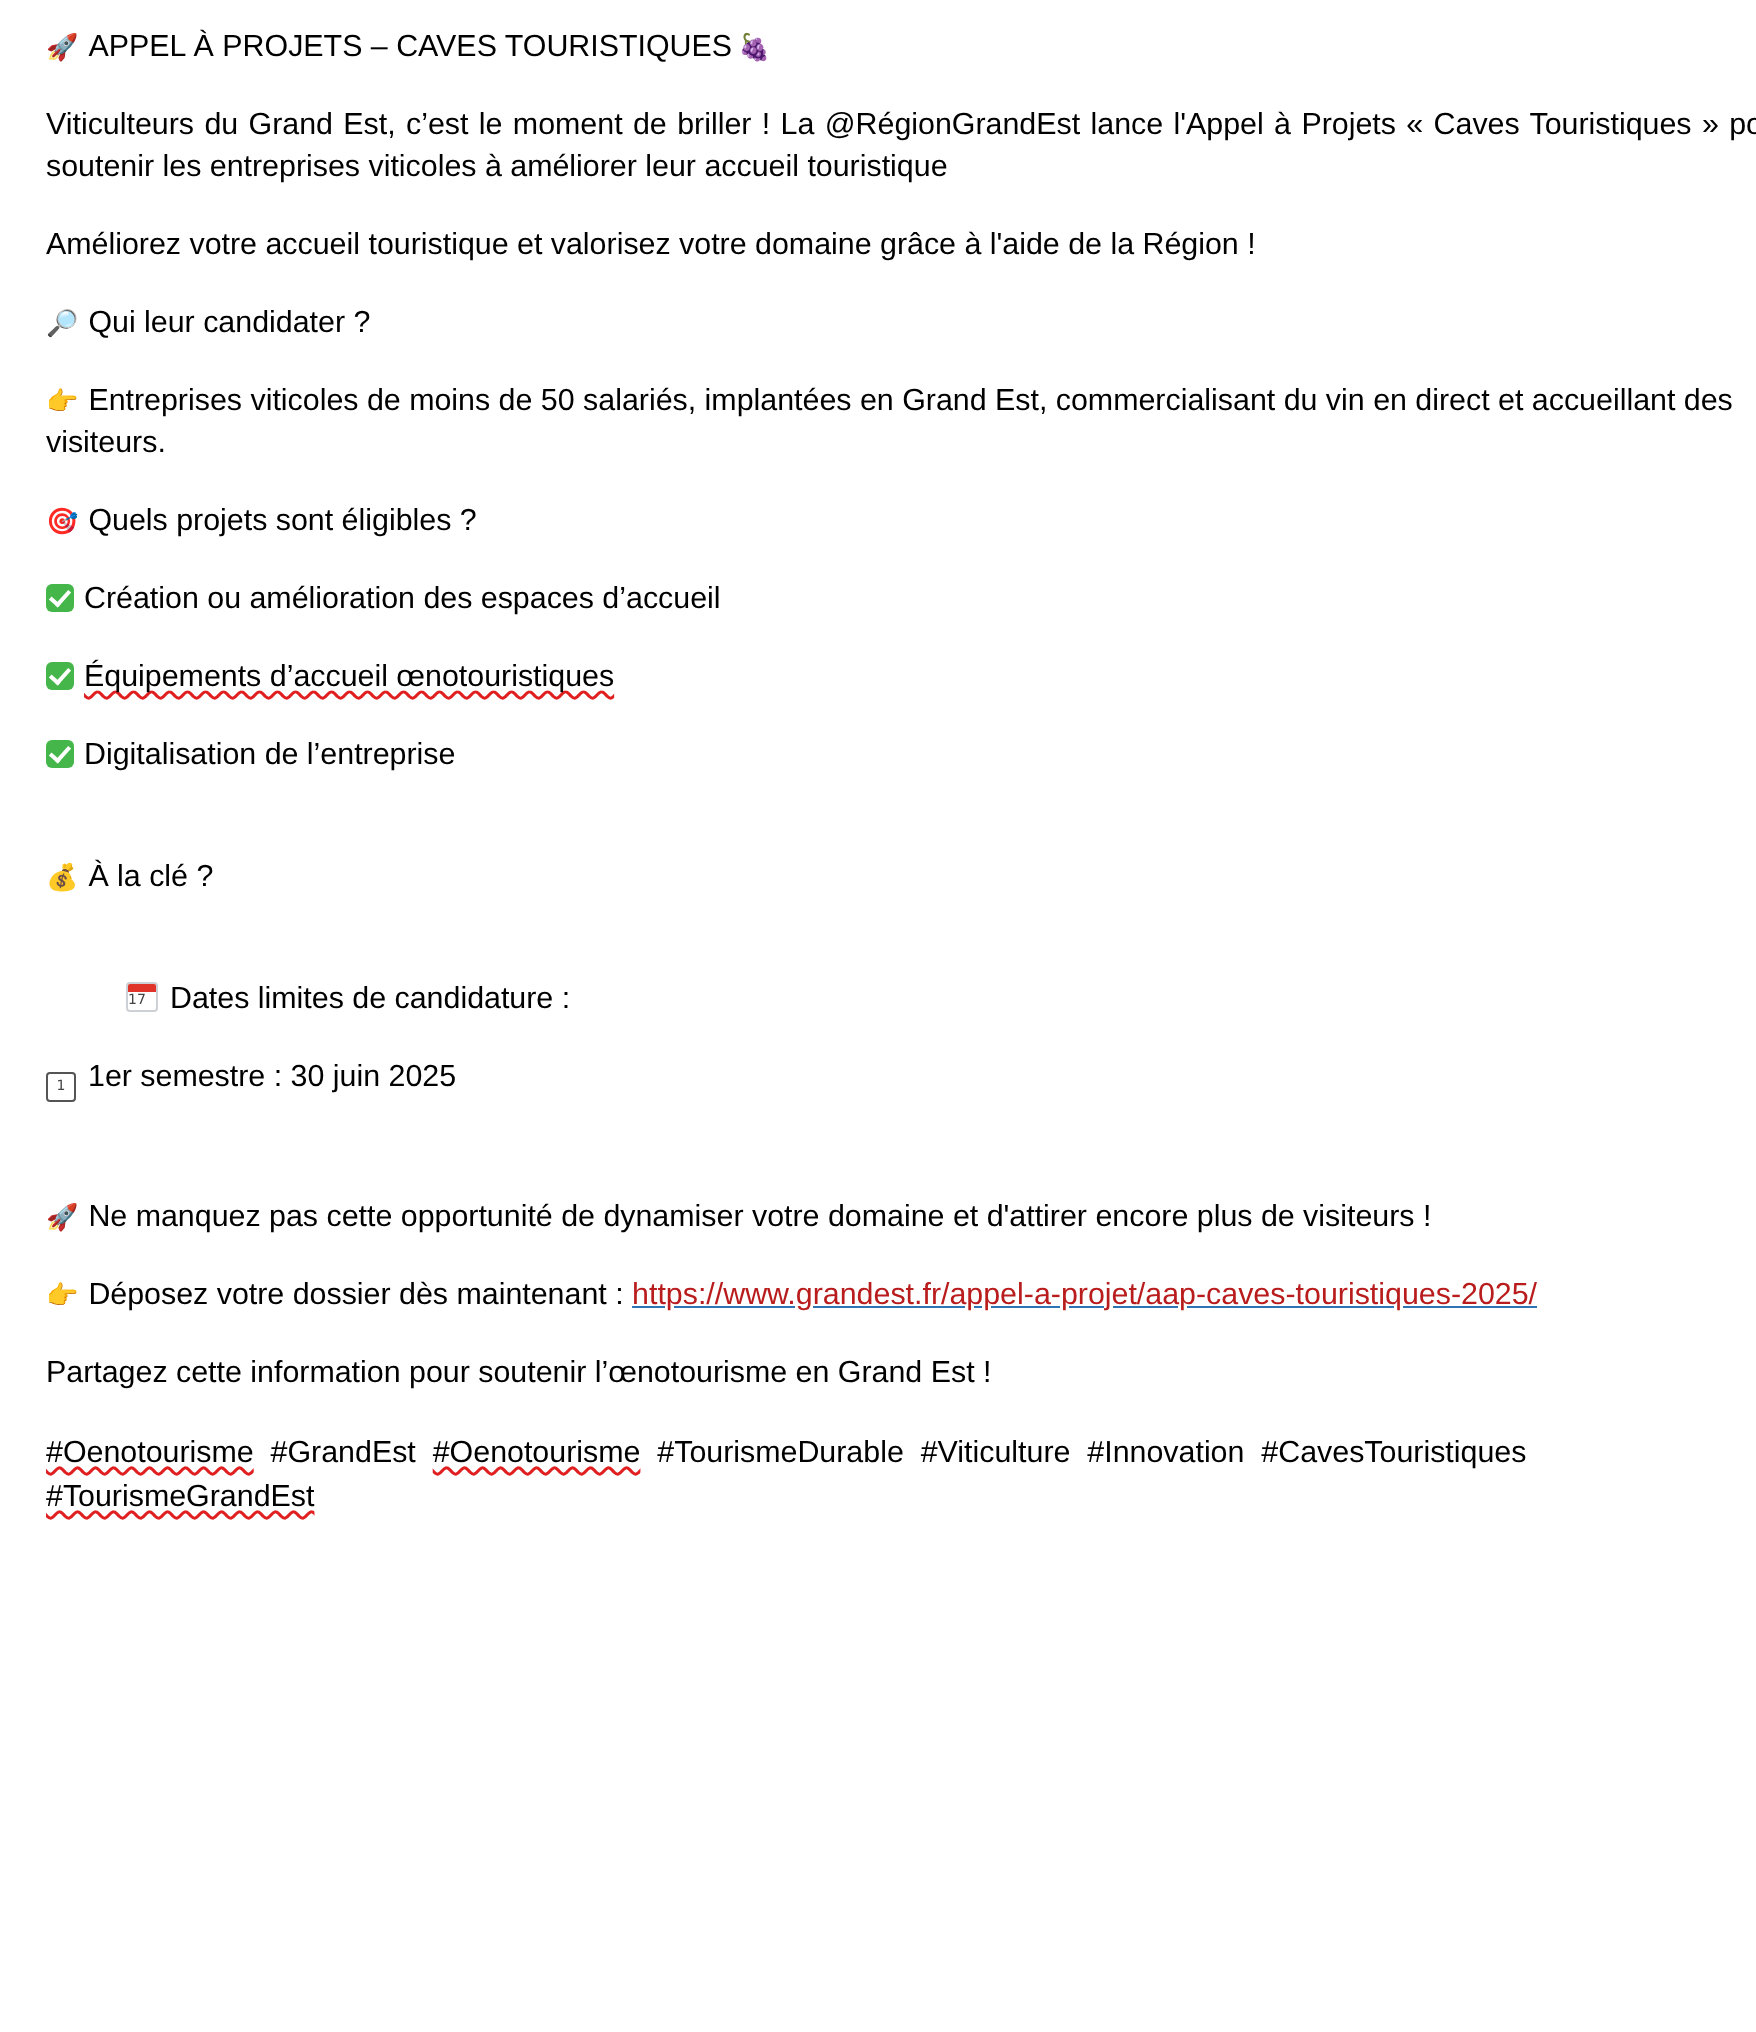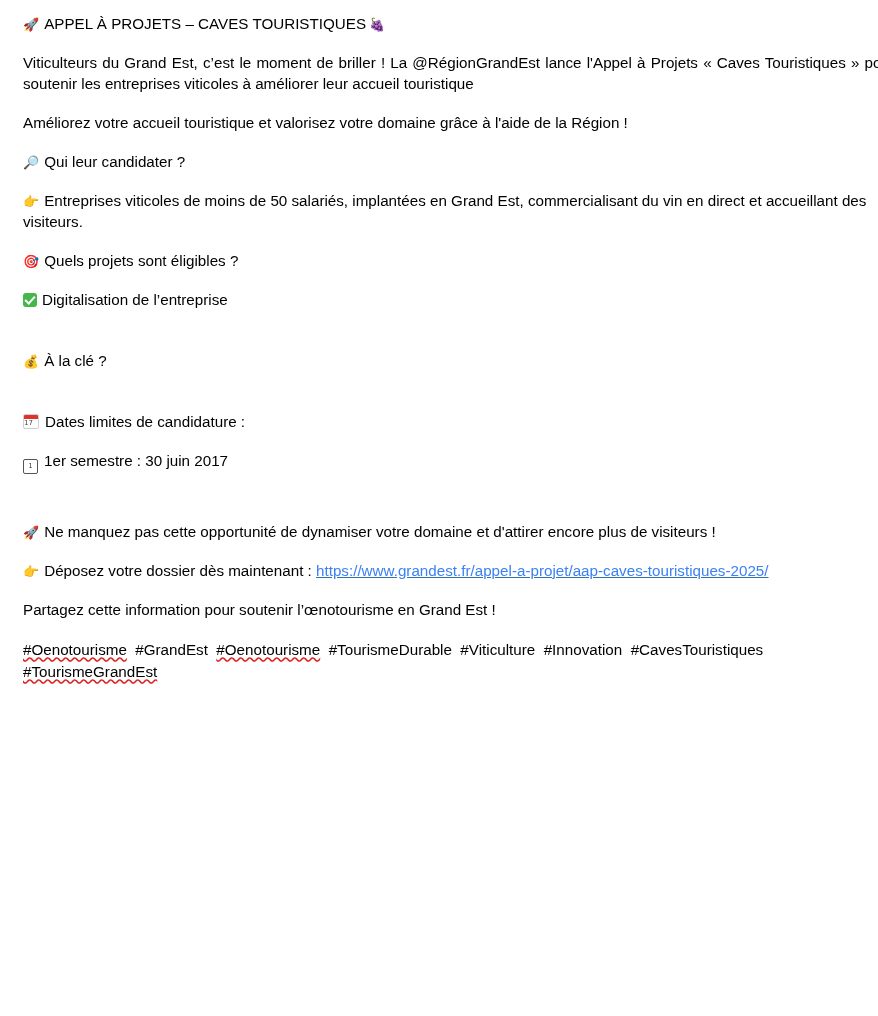--- a/index.html
+++ b/index.html
@@ -66,21 +66,21 @@
   .spacer-sm { height: 22px; }
   .spacer-md { height: 30px; }
   .squiggle {
     text-decoration: underline;
     text-decoration-color: #e02020;
     text-decoration-style: wavy;
     text-decoration-skip-ink: none;
     text-underline-offset: 2px;
   }
   a.link {
-    color: #3b82f6;
+    color: #b91c1c;
     text-decoration-color: #2e74b5;
   }
   .hashtags {
     font-size: 15.2px;
     line-height: 1.45;
     margin: 0;
     width: 880px;
     white-space: normal;
   }
   .cal {
@@ -107,20 +107,21 @@
     position: relative;
     vertical-align: -2px;
     margin-right: 6px;
     background: #ffffff;
     border: 1px solid #cdd0d4;
     overflow: hidden;
     font-size: 7px;
     text-align: left;
     color: #444;
     font-family: "DejaVu Sans", sans-serif;
+    margin-left: 40px;
   }
   .cal-red::before {
     content: "";
     display: block;
     height: 4px;
     background: #e0342b;
   }
   .cal-red span {
     display: block;
     line-height: 9px;
@@ -172,38 +173,44 @@
 
   <p class="para wrap">
     <span class="point">👉</span><span>Entreprises viticoles de moins de 50 salariés, implantées en Grand Est, commercialisant du vin en direct et accueillant des visiteurs.</span>
   </p>
 
   <p class="para">
     <span class="target">🎯</span><span>Quels projets sont éligibles ?</span>
   </p>
 
   <p class="para">
+    <span class="check"></span><span>Création ou amélioration des espaces d’accueil</span>
+  </p>
+  <p class="para">
+    <span class="check"></span><span class="squiggle">Équipements d’accueil œnotouristiques</span>
+  </p>
+  <p class="para">
     <span class="check"></span><span>Digitalisation de l’entreprise</span>
   </p>
 
   <div class="spacer-sm"></div>
 
   <p class="para">
     <span class="money">💰</span><span>À la clé ?</span>
   </p>
 
 
   <div class="spacer-sm"></div>
 
   <p class="para">
     <span class="cal-red"><span>17</span></span><span>Dates limites de candidature :</span>
   </p>
 
   <p class="para">
-    <span class="cal">1</span><span>1er semestre : 30 juin 2017</span>
+    <span class="cal">1</span><span>1er semestre : 30 juin 2025</span>
   </p>
 
   <div class="spacer-md"></div>
 
   <p class="para">
     <span class="rocket">🚀</span><span>Ne manquez pas cette opportunité de dynamiser votre domaine et d'attirer encore plus de visiteurs !</span>
   </p>
 
   <p class="para wrap" style="width:810px;">
     <span class="point">👉</span><span>Déposez votre dossier dès maintenant : </span><a class="link" href="#">https://www.grandest.fr/appel-a-projet/aap-caves-touristiques-2025/</a>

